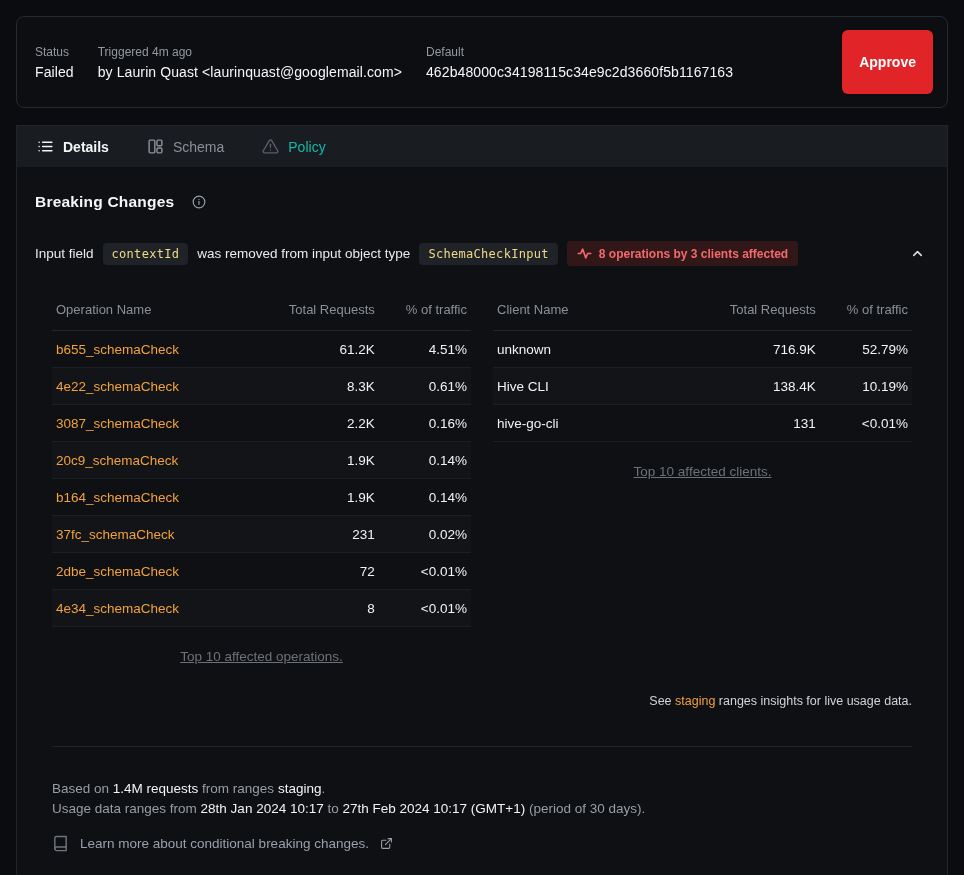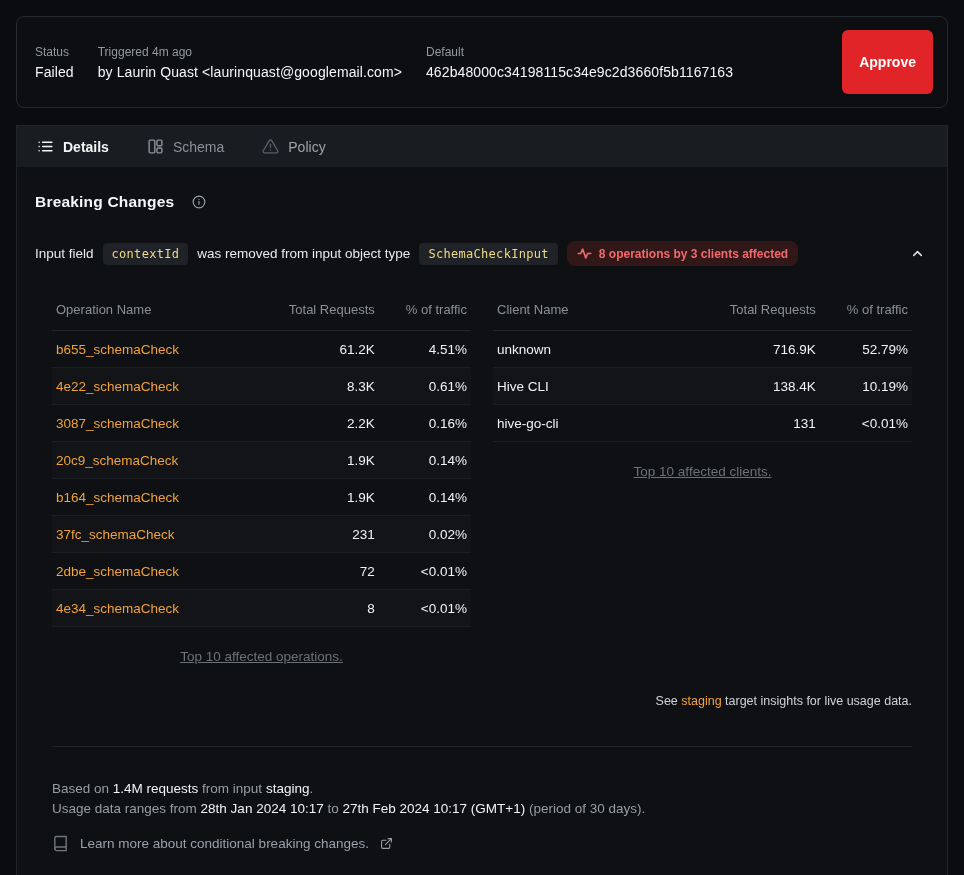--- a/index.html
+++ b/index.html
@@ -66,21 +66,21 @@
     background:#191c21;
     height:41px;
     display:flex;
     align-items:center;
     padding:0 20px;
     gap:38px;
   }
   .nav-item { display:flex; align-items:center; gap:9px; font-size:14px; cursor:pointer; }
   .nav-item.active { color:#f4f5f6; font-weight:600; }
   .nav-item.inactive { color:#8d9197; }
-  .nav-item.disabled { color:#a3a3a3;justify-content:space-between; }
+  .nav-item.disabled { color:#14b8a6;justify-content:space-between; }
 
   
   .content { padding:26px 18px 0 18px; }
   .bc-title-row { display:flex; align-items:center; gap:18px; }
   .bc-title { font-size:15.5px; font-weight:700; color:#f5f6f8; letter-spacing:0.2px; }
 
   .change-row { margin-top:30px; display:flex; align-items:center; gap:9px; }
   .change-text { color:#e8eaed; font-size:13.5px; }
   .code-badge {
     font-family:"DejaVu Sans Mono", monospace;
@@ -94,21 +94,21 @@
   }
   .affected-badge {
     display:inline-flex;
     align-items:center;
     gap:7px;
     background:#321719;
     color:#f26a6a;
     font-size:12px;
     font-weight:700;
     padding:5px 10px;
-    border-radius:8px;
+    border-radius:3px;
     cursor:pointer;
     white-space:nowrap;
   }
   .chevron-wrap { margin-left:auto; cursor:pointer; padding:4px; }
 
   
   .tables-grid {
     margin-top:28px;
     display:grid;
     grid-template-columns:1fr 1fr;
@@ -345,26 +345,26 @@
                 <td class="name-cell">hive-go-cli</td>
                 <td>131</td>
                 <td>&lt;0.01%</td>
               </tr>
           </tbody>
         </table>
         <div class="table-caption">Top 10 affected clients.</div>
       </div>
     </div>
 
-    <div class="insights-note"><span>See </span><span class="staging-link">staging</span><span> target insights for live usage data.</span></div>
+    <div class="insights-note"><span>See </span><span class="staging-link">staging</span><span> ranges insights for live usage data.</span></div>
 
     <hr class="divider">
 
     <div class="footer-block">
-      <div><span>Based on </span><span class="hi">1.4M requests</span><span> from input </span><span class="hi">staging</span><span>.</span></div>
+      <div><span>Based on </span><span class="hi">1.4M requests</span><span> from ranges </span><span class="hi">staging</span><span>.</span></div>
       <div><span>Usage data ranges from </span><span class="hi">28th Jan 2024 10:17</span><span> to </span><span class="hi">27th Feb 2024 10:17 (GMT+1)</span><span> (period of 30 days).</span></div>
     </div>
 
     <div class="learn-more-row">
       <span>
         <svg width="17" height="17" viewBox="0 0 24 24" fill="none" stroke="#70757d" stroke-width="2" stroke-linecap="round" stroke-linejoin="round">
           <path d="M4 19.5A2.5 2.5 0 0 1 6.5 17H20"></path>
           <path d="M6.5 2H20v20H6.5A2.5 2.5 0 0 1 4 19.5v-15A2.5 2.5 0 0 1 6.5 2z"></path>
         </svg>
       </span>

